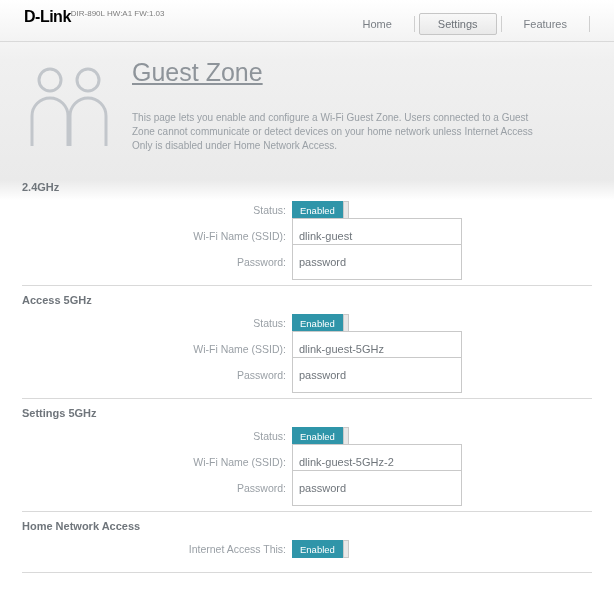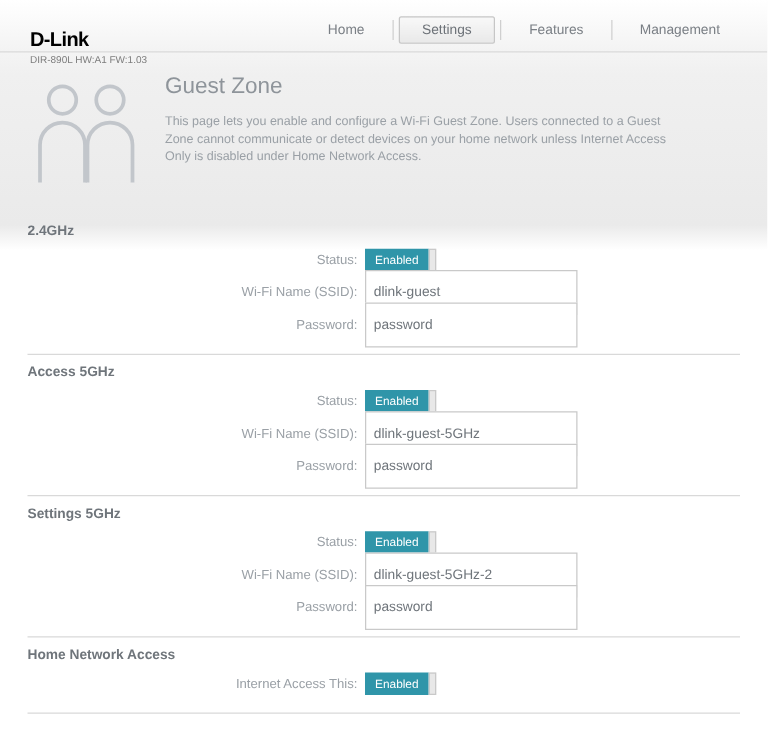--- a/index.html
+++ b/index.html
@@ -21,21 +21,21 @@
   
   .header {
     height: 42px;
     padding: 8px 20px 0 24px;
     display: flex;
     align-items: flex-start;
     justify-content: space-between;
     border-bottom: 1px solid #d9d9d9;
     background: linear-gradient(to bottom, #ffffff, #f3f3f3);
   }
-  .brand { display: flex; flex-direction: column; margin-top: 16px; }
+  .brand { display: flex; flex-direction: row; }
   .logo {
     font-family: Arial, sans-serif;
     font-weight: 900;
     font-size: 16px;
     color: #000;
     letter-spacing: -0.5px;
   }
   .model-info {
     font-size: 8px;
     color: #7d7d7d;
@@ -65,24 +65,25 @@
   }
   
   .hero {
     display: flex;
     padding: 16px 20px 18px 20px;
     gap: 14px;
     background: transparent;
   }
   .hero-icon svg { width: 98px; height: 90px; }
   .hero-text h1 {
-    font-size: 18px;
+    font-size: 25px;
     font-weight: normal;
     color: #8e949a;
-    margin-bottom: 12px;
+    margin-bottom: 24px;
+    text-decoration: underline;
   }
   .hero-text p {
     font-size: 10px;
     line-height: 1.4;
     color: #9aa0a6;
     max-width: 420px;
   }
   
   .subbar {
     display: flex;
@@ -192,21 +193,20 @@
       <div class="logo">D-Link</div>
       <div class="model-info">DIR-890L   HW:A1   FW:1.03</div>
     </div>
     <div class="nav">
       <div class="nav-item">Home</div>
       <div class="nav-sep"></div>
       <div class="nav-item active">Settings</div>
       <div class="nav-sep"></div>
       <div class="nav-item">Features</div>
       <div class="nav-sep"></div>
-      <div class="nav-item">Management</div>
     </div>
   </div>
 
   <div class="hero">
     <div class="hero-icon">
       <svg viewBox="0 0 98 90">
         <g fill="none" stroke="#c2c6cb" stroke-width="3">
           <circle cx="30" cy="22" r="11"></circle>
           <path d="M12 88 V58 a18 18 0 0 1 36 0 V88"></path>
           <circle cx="68" cy="22" r="11"></circle>

